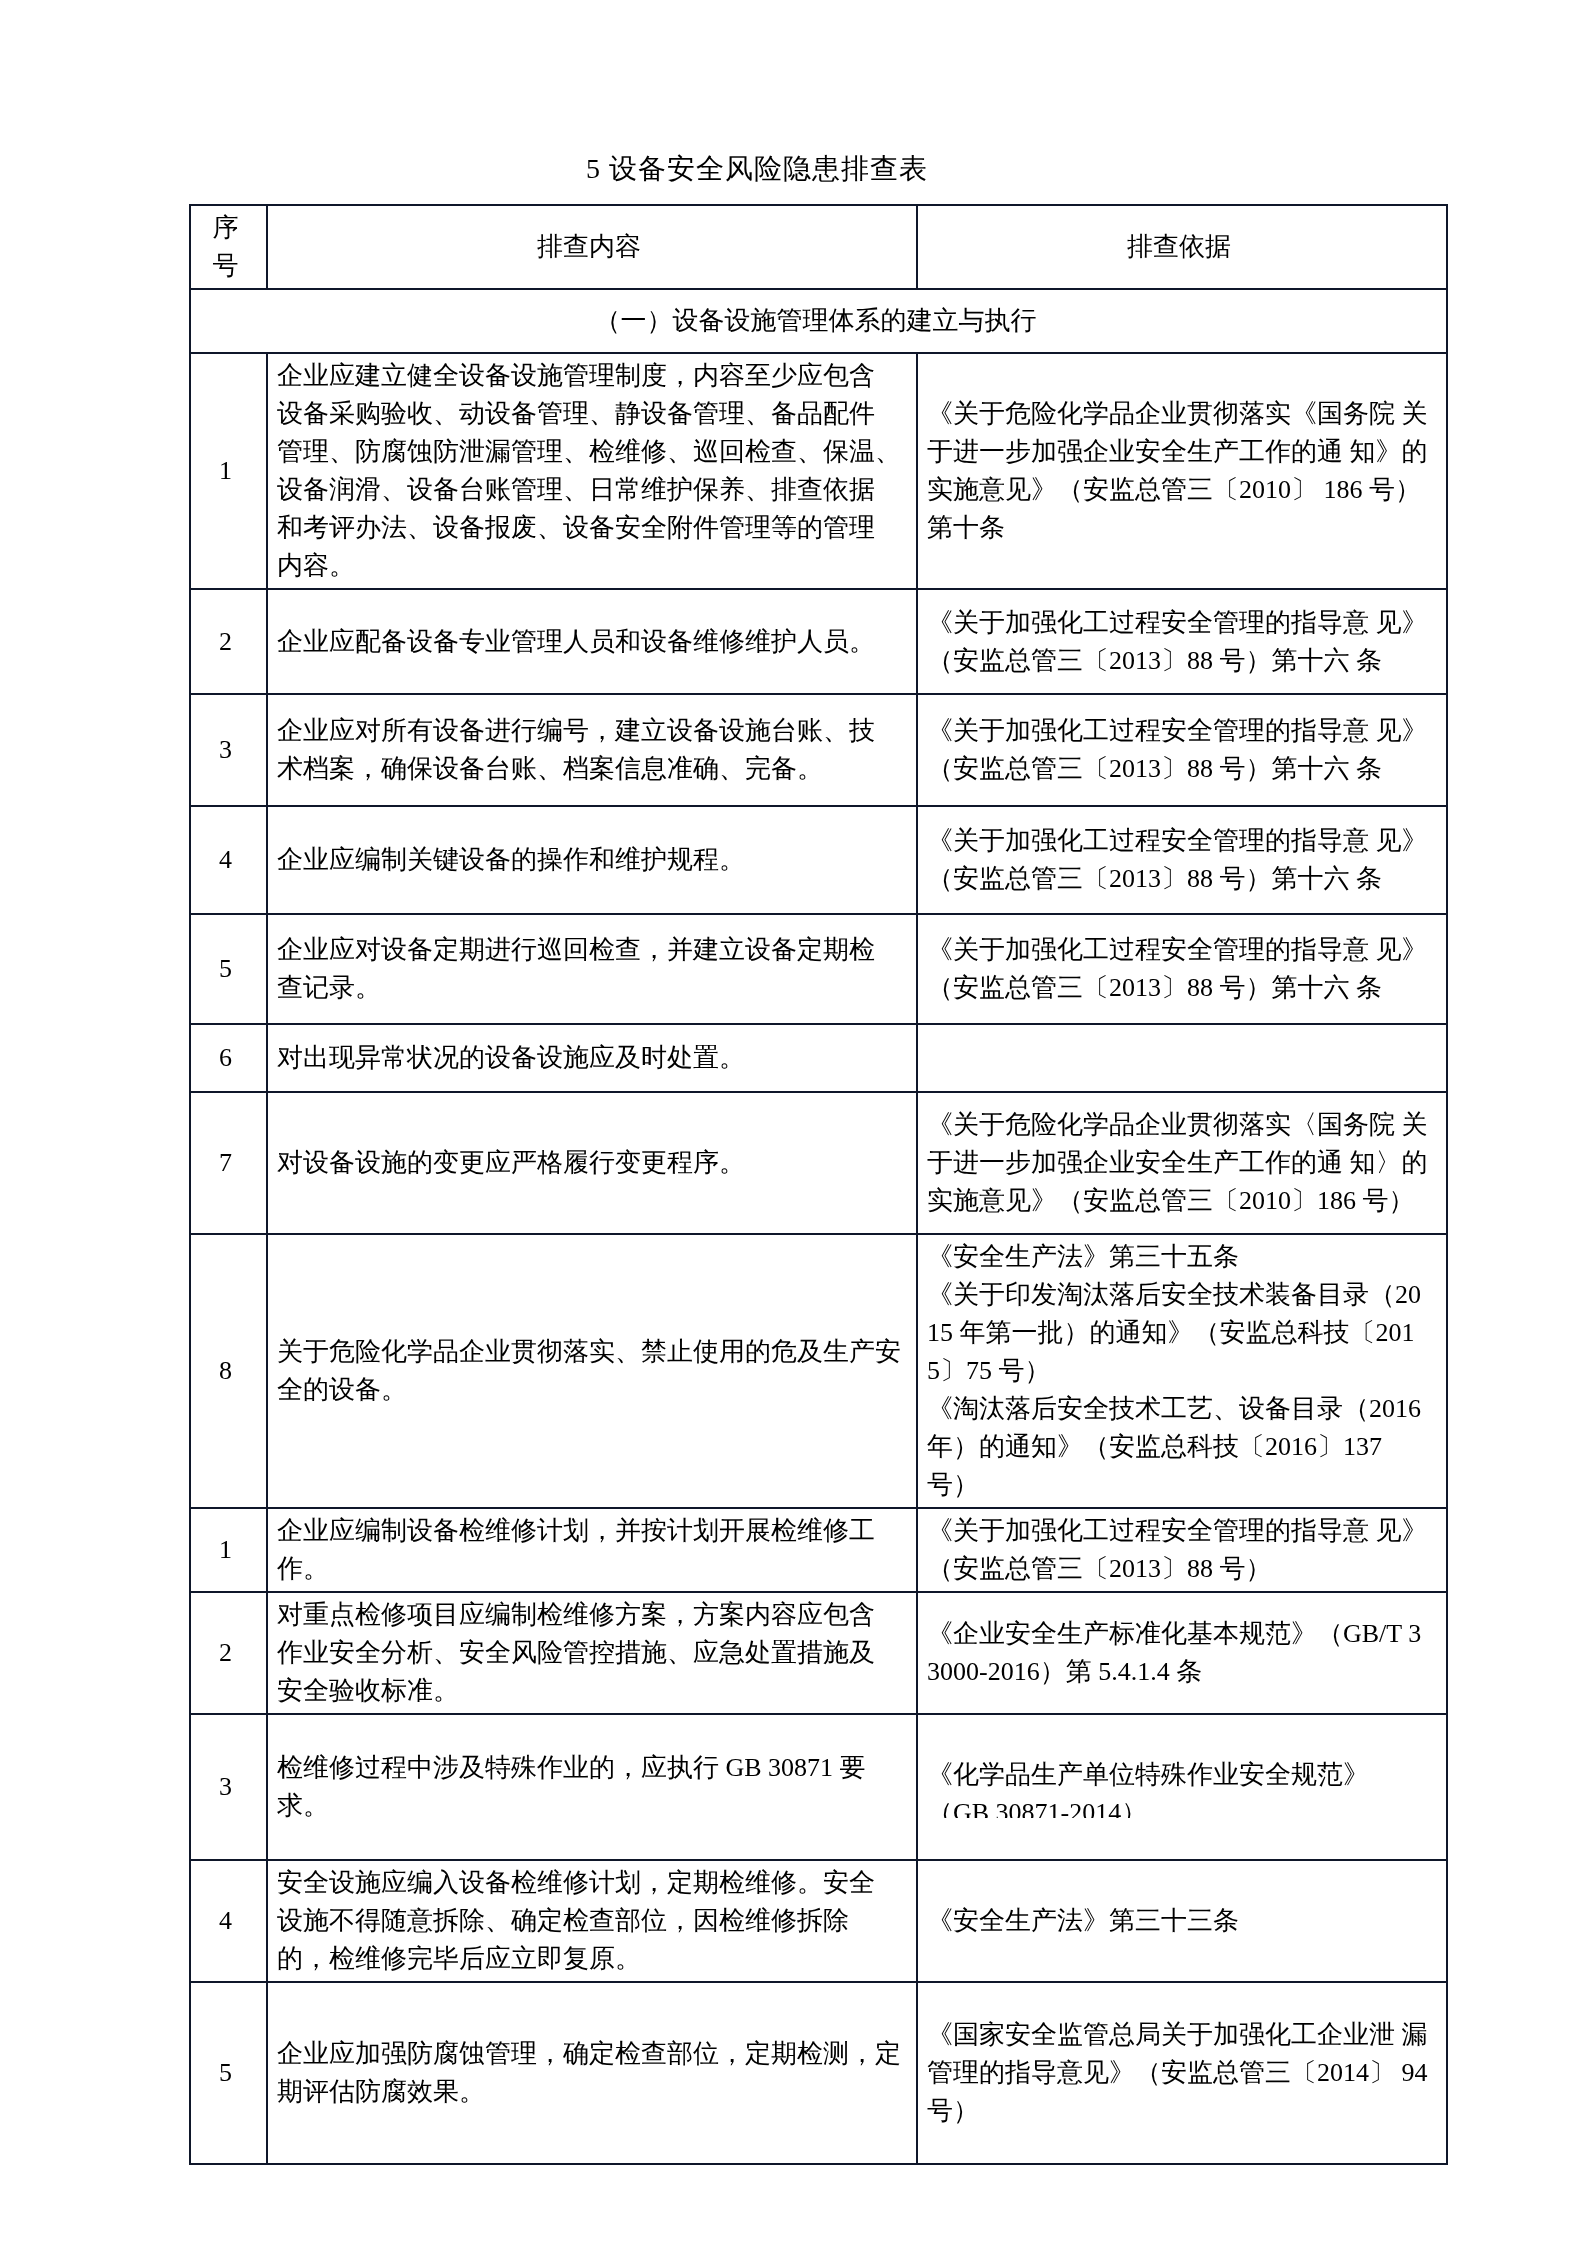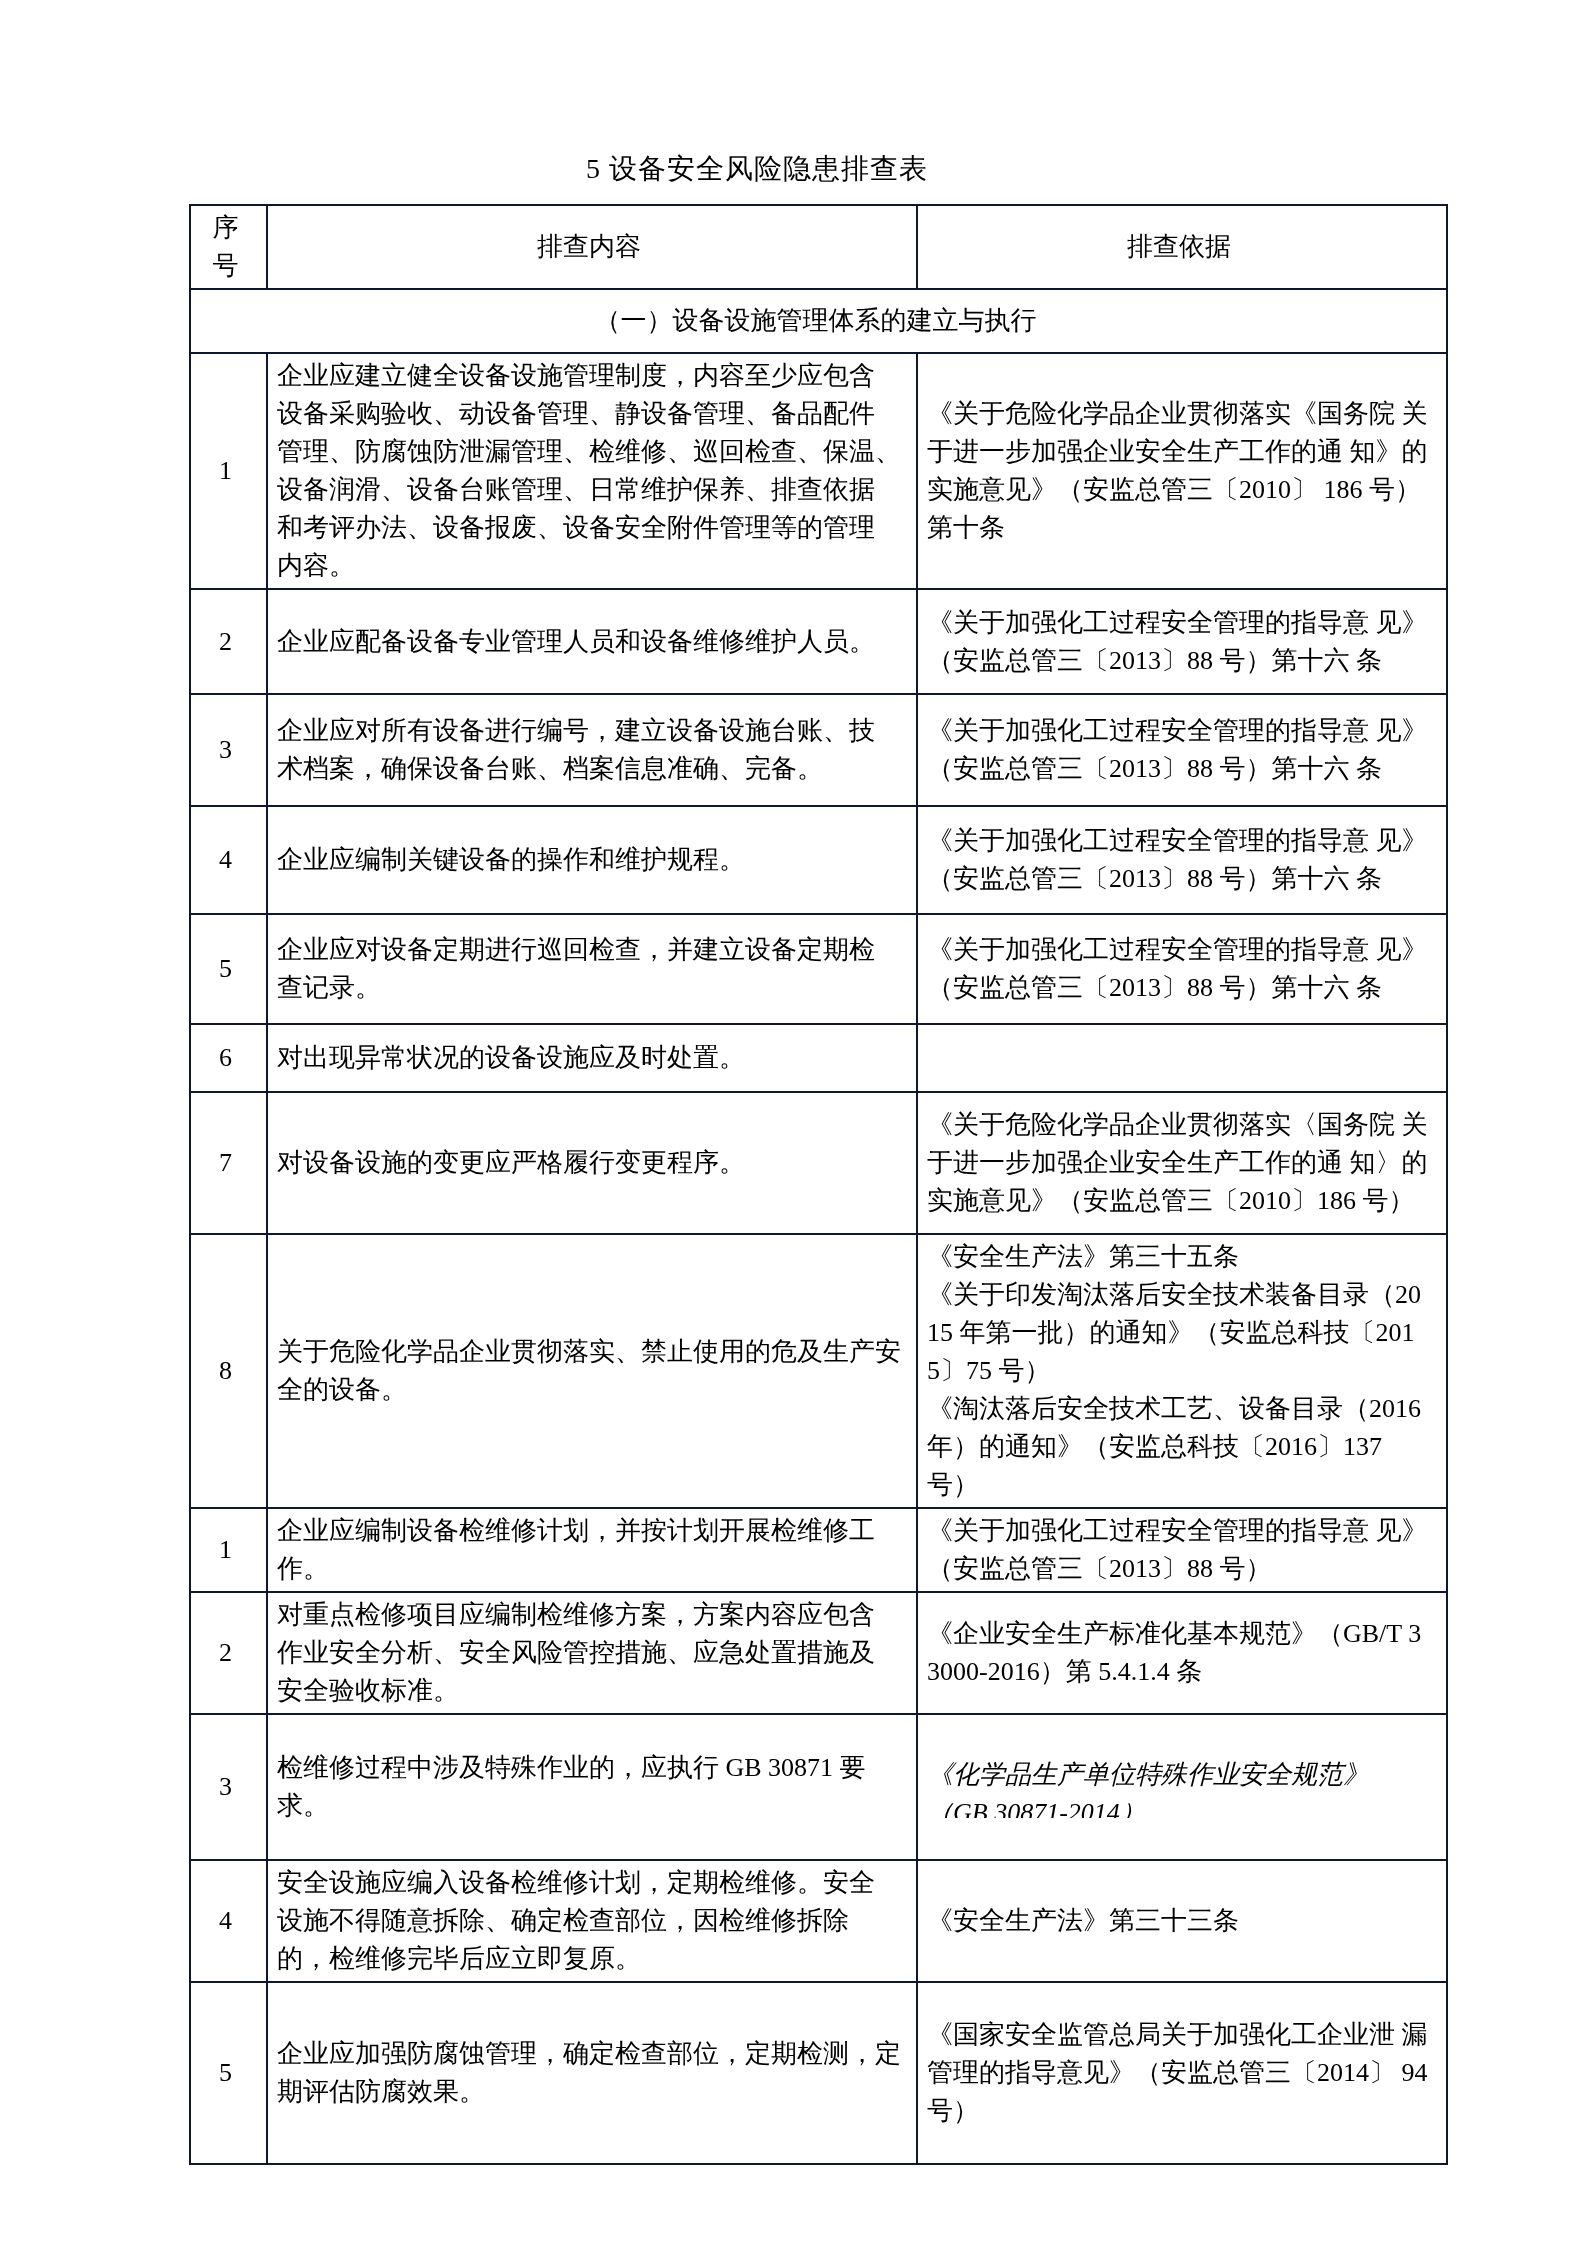--- a/index.html
+++ b/index.html
@@ -51,21 +51,20 @@
     padding: 0;
     border-radius: 26px;
   }
   td.basis-cell {
     white-space: pre-line;
   }
   .clipwrap {
     height: 62px;
     overflow: hidden;
     white-space: pre-line;
-    font-style: italic;
   }
 </style>
 </head>
 <body>
 
 <div class="page">
 
   <div class="doc-title">5 设备安全风险隐患排查表</div>
 
   <table class="audit-table">

